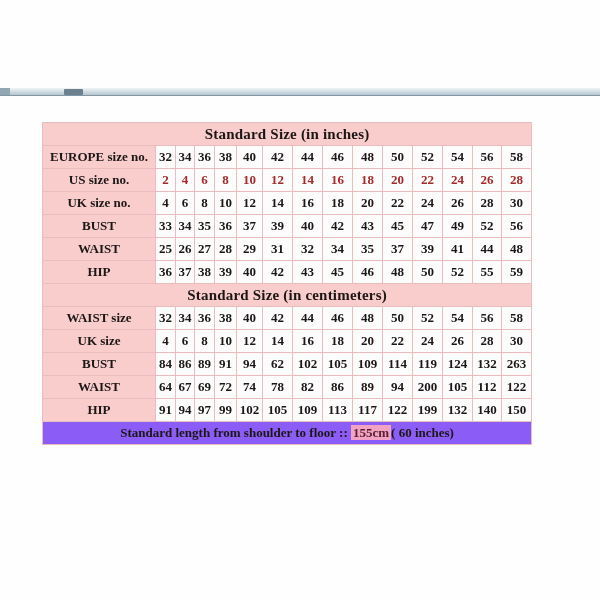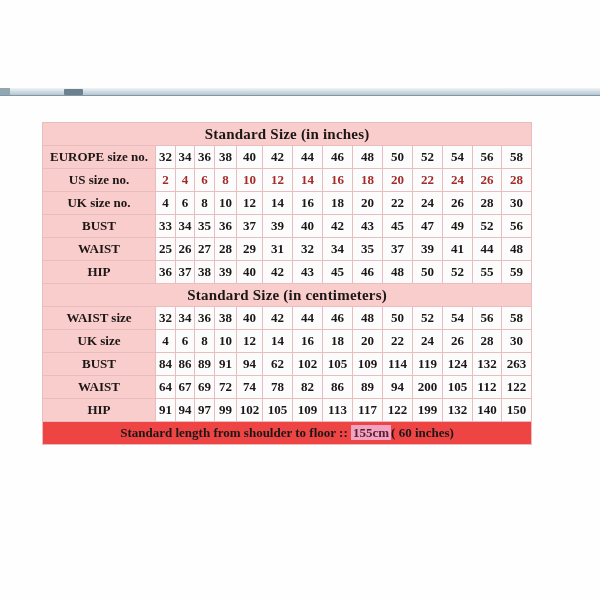--- a/index.html
+++ b/index.html
@@ -74,21 +74,21 @@
     font-size: 15px;
     letter-spacing: 0.2px;
   }
   table.size-chart td.row-label {
     background: var(--pink, #f9cdcb);
   }
   table.size-chart tr.red-row td.value {
     color: var(--red, #a62a2a);
   }
   table.size-chart tr.footer-row td {
-    background: #ef4444;
+    background: #8b5cf6;
     font-size: 13px;
   }
   .hl {
     background: var(--highlight-bg, #f2a3c4);
     color: var(--highlight-text, #5a202e);
     padding: 0 2px;
   }
 </style>
 </head>
 <body>

